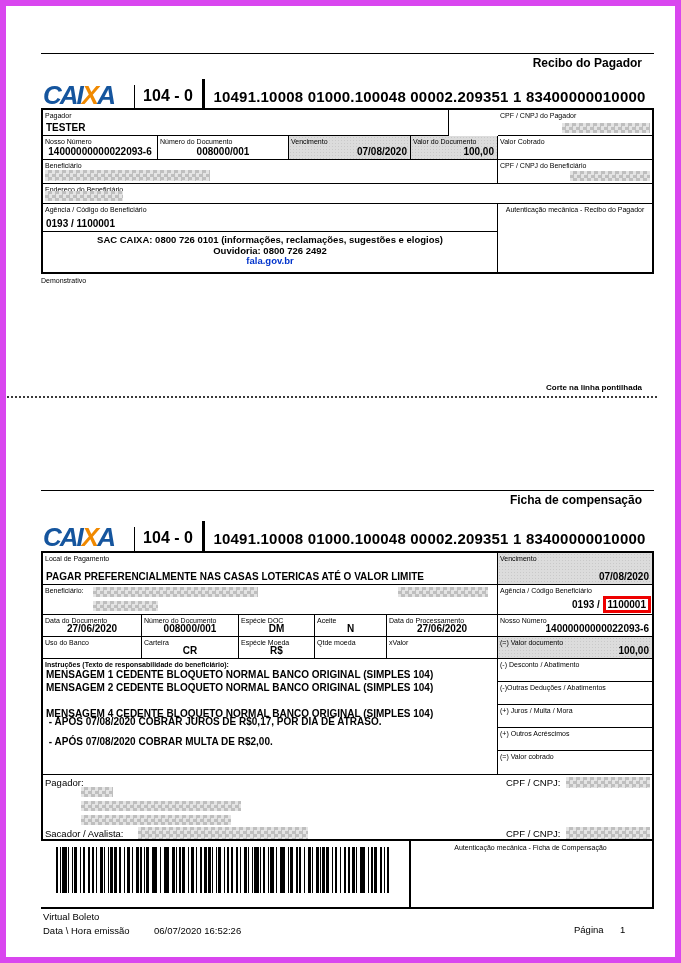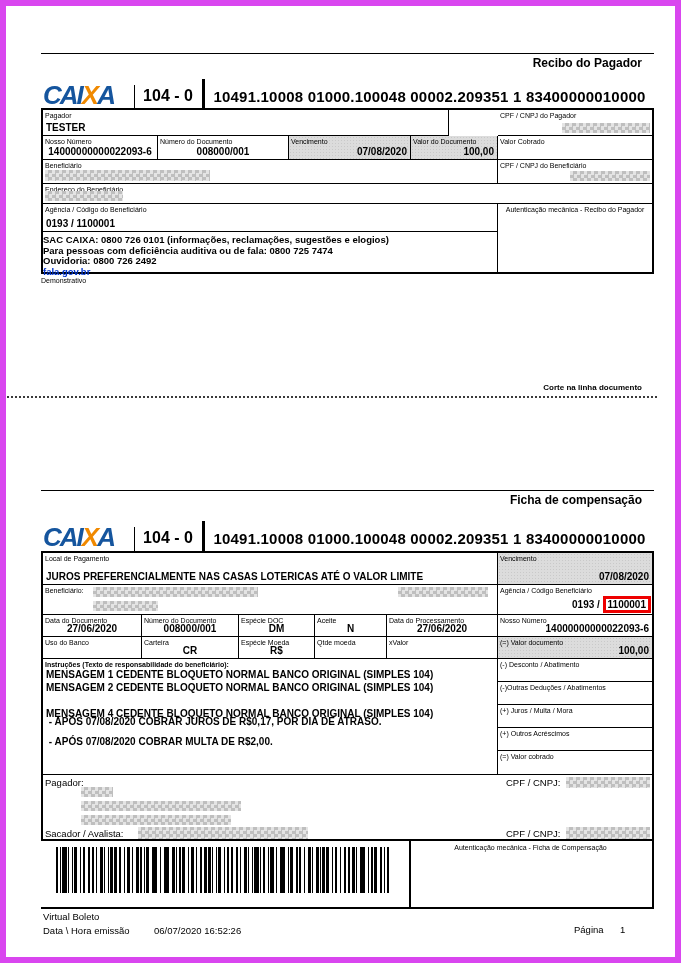--- a/index.html
+++ b/index.html
@@ -16,21 +16,21 @@
   .code{position:absolute;left:93px;top:5px;width:68px;font-size:16px;font-weight:bold;text-align:center}
   .divider{position:absolute;left:161px;top:-3px;width:3px;height:31px;background:#000}
   .numline{position:absolute;left:166px;top:6px;width:445px;font-size:15px;font-weight:bold;text-align:center;white-space:nowrap;letter-spacing:.2px}
   .tbl{position:absolute;border:2px solid #000;background:#fff}
   .cell{position:absolute;border-right:1px solid #000;border-bottom:1px solid #000}
   .lbl{position:absolute;top:1px;left:2px;font-size:7px;white-space:nowrap;line-height:9px}
   .val{position:absolute;bottom:2px;font-size:10px;font-weight:bold;white-space:nowrap;line-height:11px}
   .val.l{left:3px}.val.r{right:3px}.val.c{left:0;right:0;text-align:center}
   .gray{background-color:#DCDCDC;background-image:radial-gradient(#C9C9C9 25%,rgba(0,0,0,0) 28%);background-size:3px 3px}
   .blur{position:absolute;background:repeating-conic-gradient(#BFBFBF 0% 25%,#E4E4E4 0% 50%);background-size:7px 7px}
-  .sac{position:absolute;left:0;top:3px;width:100%;font-size:9.5px;line-height:10.5px;font-weight:bold}
+  .sac{position:absolute;left:0;top:3px;width:100%;text-align:center;font-size:9.5px;line-height:10.5px;font-weight:bold}
   .link{color:#0033CC;cursor:pointer}
   .ins{position:absolute;left:3px;font-size:10px;font-weight:bold;white-space:pre;line-height:11px}
   .bigl{position:absolute;font-size:9.5px;white-space:nowrap}
   .redbox{border:3px solid #EE0000;padding:0 2px;display:inline-block;line-height:11px}
   .dotline{position:absolute;border-top:2px dotted #3A3A3A;height:0}
   .cut{position:absolute;font-size:8px;font-weight:bold;white-space:nowrap}
   .small7{position:absolute;font-size:7px;white-space:nowrap}
   .ftext{position:absolute;font-size:9.5px;white-space:nowrap}
   .barcode{position:absolute;background-color:#fff;background-image:
     repeating-linear-gradient(90deg,#000 0 2px,transparent 2px 9px),
@@ -103,48 +103,47 @@
       <div class="lbl">Agência / Código do Beneficiário</div>
       <div class="val l">0193 / 1100001</div>
     </div>
     <div class="cell" style="left:455px;top:94px;width:154px;height:68px;border-right:none;border-bottom:none">
       <div class="lbl" style="left:0;right:0;text-align:center">Autenticação mecânica - Recibo do Pagador</div>
     </div>
 
     <div class="cell" style="left:0;top:122px;width:455px;height:40px;border-bottom:none">
       <div class="sac">
         <div>SAC CAIXA: 0800 726 0101 (informações, reclamações, sugestões e elogios)</div>
-        <div>Para pessoas com deficiência auditiva ou de fala: 0800 725 7474</div>
         <div>Ouvidoria: 0800 726 2492</div>
         <div><span class="link">fala.gov.br</span></div>
       </div>
     </div>
   </div>
 
   <div class="small7" style="left:35px;top:271px">Demonstrativo</div>
 
-  <div class="cut" style="right:33px;top:377px">Corte na linha documento</div>
+  <div class="cut" style="right:33px;top:377px">Corte na linha pontilhada</div>
   <div class="dotline" style="left:1px;top:390px;width:650px"></div>
 
   <div class="hline" style="left:35px;top:484px;width:613px"></div>
   <div class="title" style="top:487px;right:33px">Ficha de compensação</div>
 
   <div class="hdr" style="left:35px;top:518px">
     <div class="logo"><span class="blue">CAI</span><span class="orange">X</span><span class="blue">A</span></div>
     <div class="vline" style="left:93px;top:3px;height:24px"></div>
     <div class="code">104 - 0</div>
     <div class="divider"></div>
     <div class="numline">10491.10008 01000.100048 00002.209351 1 83400000010000</div>
   </div>
 
   <div class="tbl" style="left:35px;top:545px;width:613px;height:290px">
 
     <div class="cell" style="left:0;top:0;width:455px;height:32px">
       <div class="lbl">Local de Pagamento</div>
-      <div class="val l">JUROS PREFERENCIALMENTE NAS CASAS LOTERICAS ATÉ O VALOR LIMITE</div>
+      <div class="val l">PAGAR PREFERENCIALMENTE NAS CASAS LOTERICAS ATÉ O VALOR LIMITE</div>
     </div>
     <div class="cell gray" style="left:455px;top:0;width:154px;height:32px;border-right:none">
       <div class="lbl">Vencimento</div>
       <div class="val r">07/08/2020</div>
     </div>
 
     <div class="cell" style="left:0;top:32px;width:455px;height:30px">
       <div class="lbl">Beneficiário:</div>
       <div class="blur" style="left:50px;top:2px;width:165px;height:10px"></div>
       <div class="blur" style="left:355px;top:2px;width:90px;height:10px"></div>

